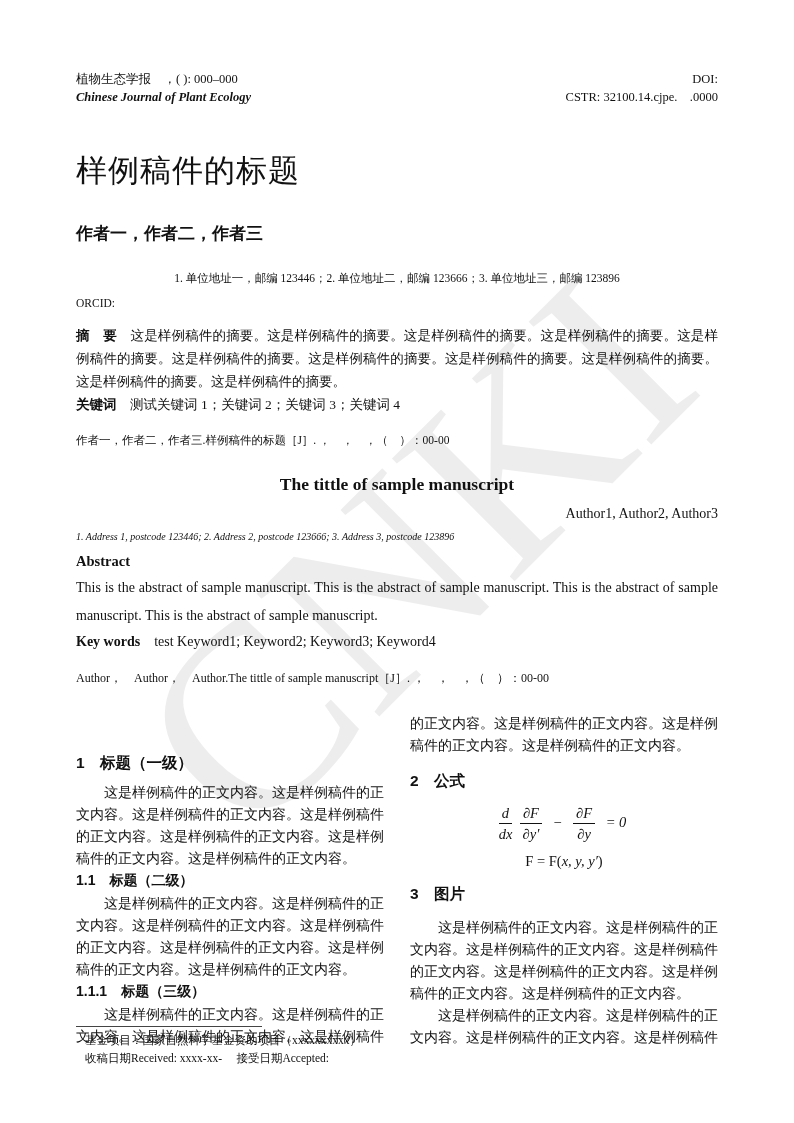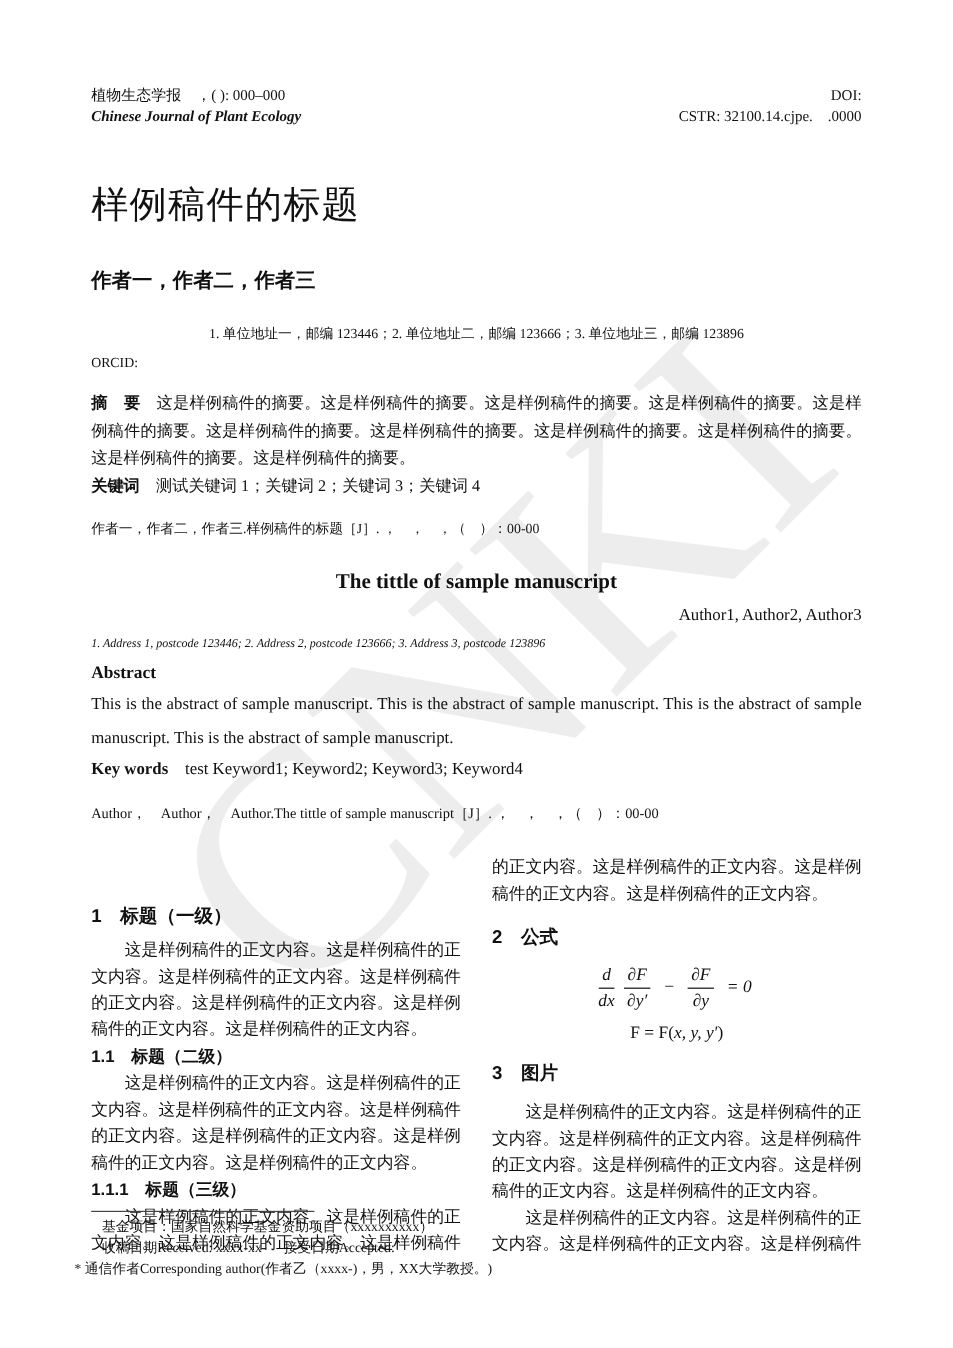--- a/index.html
+++ b/index.html
@@ -155,15 +155,14 @@
         <p class="bp">这是样例稿件的正文内容。这是样例稿件的正文内容。这是样例稿件的正文内容。这是样例稿件的正文内容。这是样例稿件的正文内容。这是样例稿件的正文内容。这是样例稿件的正文内容。</p>
         <p class="bp">这是样例稿件的正文内容。这是样例稿件的正文内容。这是样例稿件的正文内容。这是样例稿件</p>
       </div>
     </div>
   </div>
 
   <div class="pfooter">
     <div class="foot-rule"></div>
     <div class="fl-indent pre">基金项目：国家自然科学基金资助项目（xxxxxxxxxx）</div>
     <div class="fl-indent pre">收稿日期Received: xxxx-xx-　 接受日期Accepted:</div>
-    <div class="pre">* 通信作者Corresponding author(作者乙（xxxx-)，男，XX大学教授。)</div>
   </div>
 </div>
 
 </body></html>

